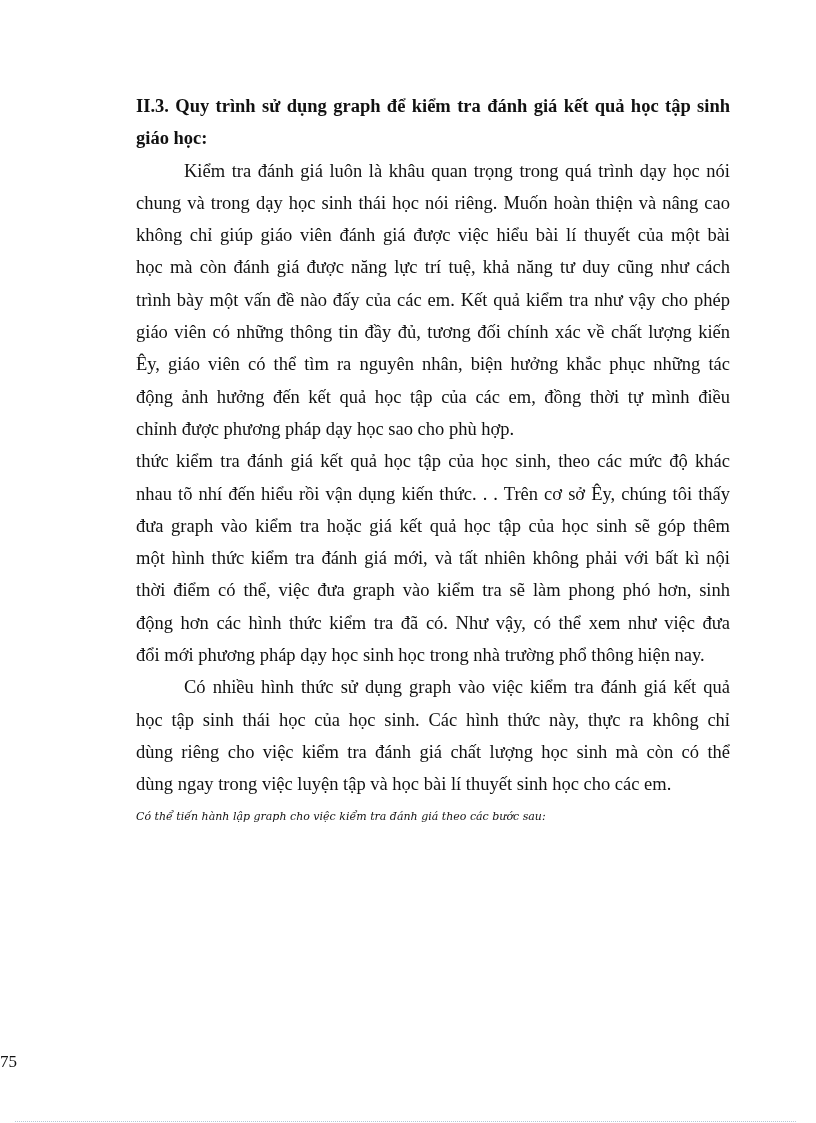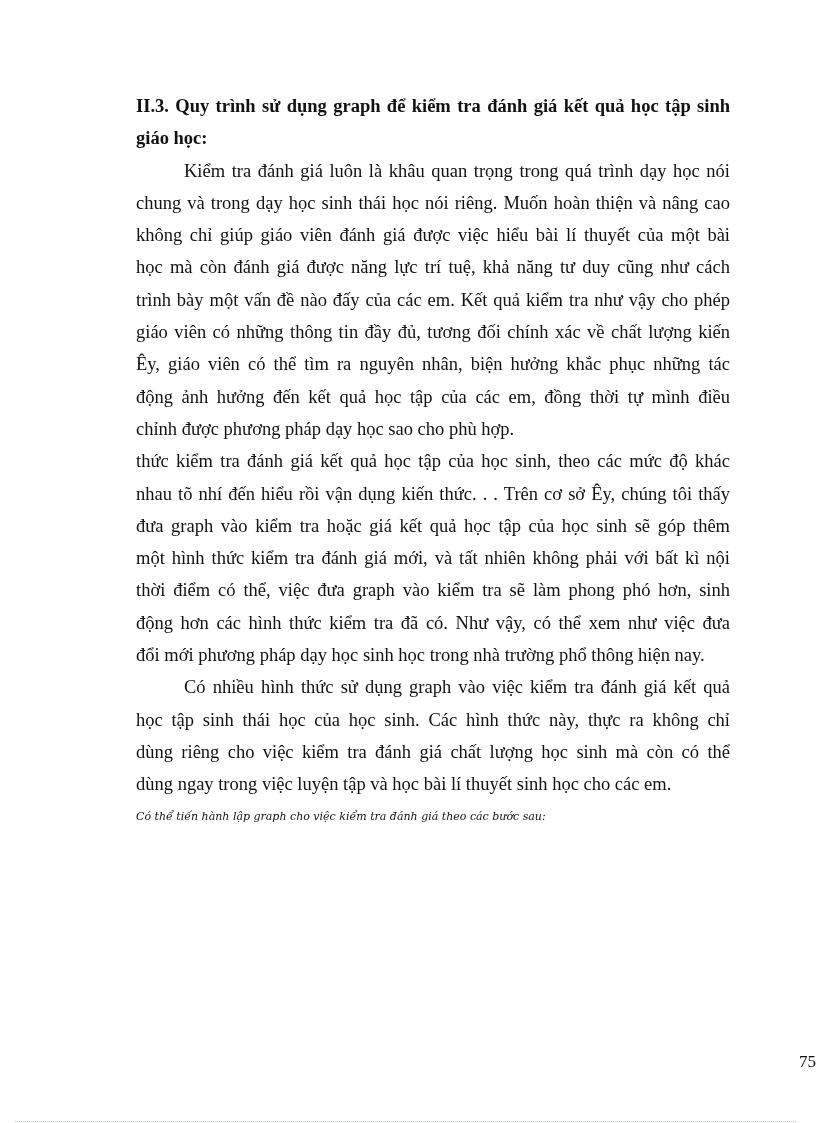--- a/index.html
+++ b/index.html
@@ -16,21 +16,21 @@
       overflow: visible;
     }
     .line.last { text-align-last: left; }
     .line.indent { padding-left: 48px; }
     .heading { font-weight: bold; }
     .italic-line {
       font-family: "DejaVu Serif", serif; font-style: italic; font-size: 11px;
       text-align-last: left;
     }
     .page-number {
-      position: absolute; left: 0; width: 816px; top: 1052px; text-align: right;
+      position: absolute; left: 0; width: 816px; top: 1052px; text-align: left;
       font-family: "Liberation Serif", serif; font-size: 17px; color: #111;
     }
     .bottom-rule {
       position: absolute; left: 15px; right: 20px; top: 1121px; height: 0;
       border-top: 1px dotted #b9c7d6;
     }
   </style>
 </head>
 <body>
 

